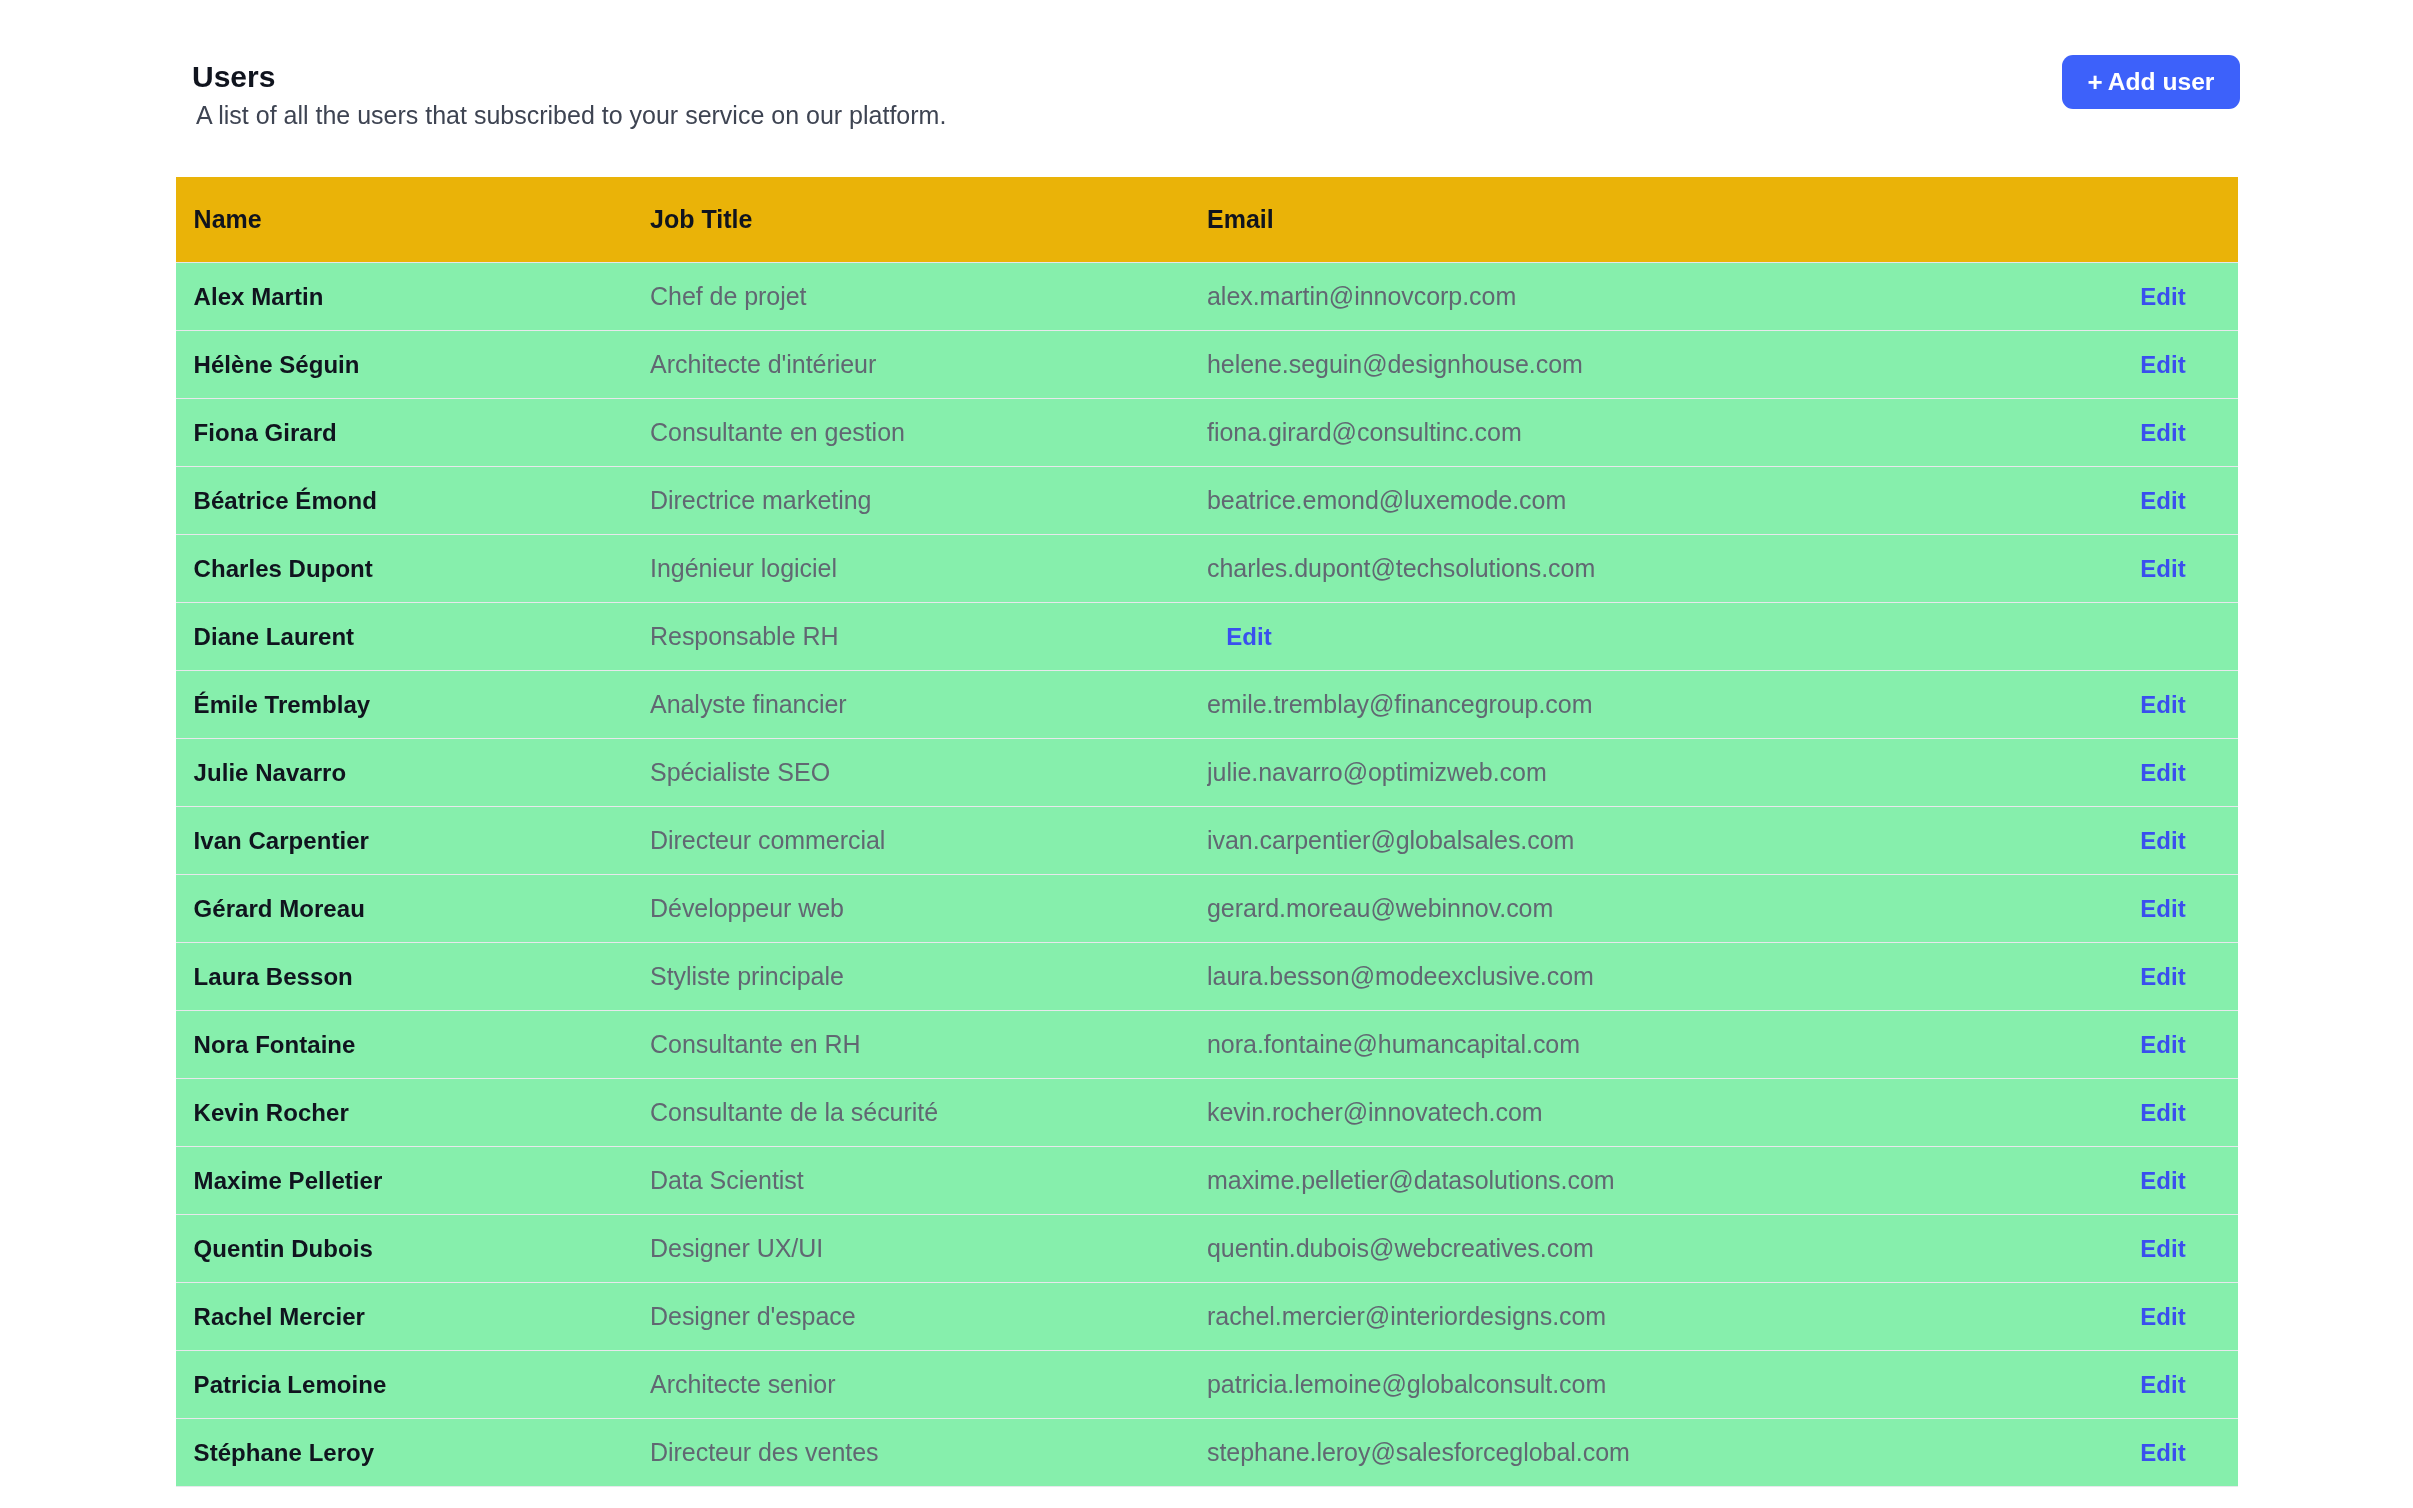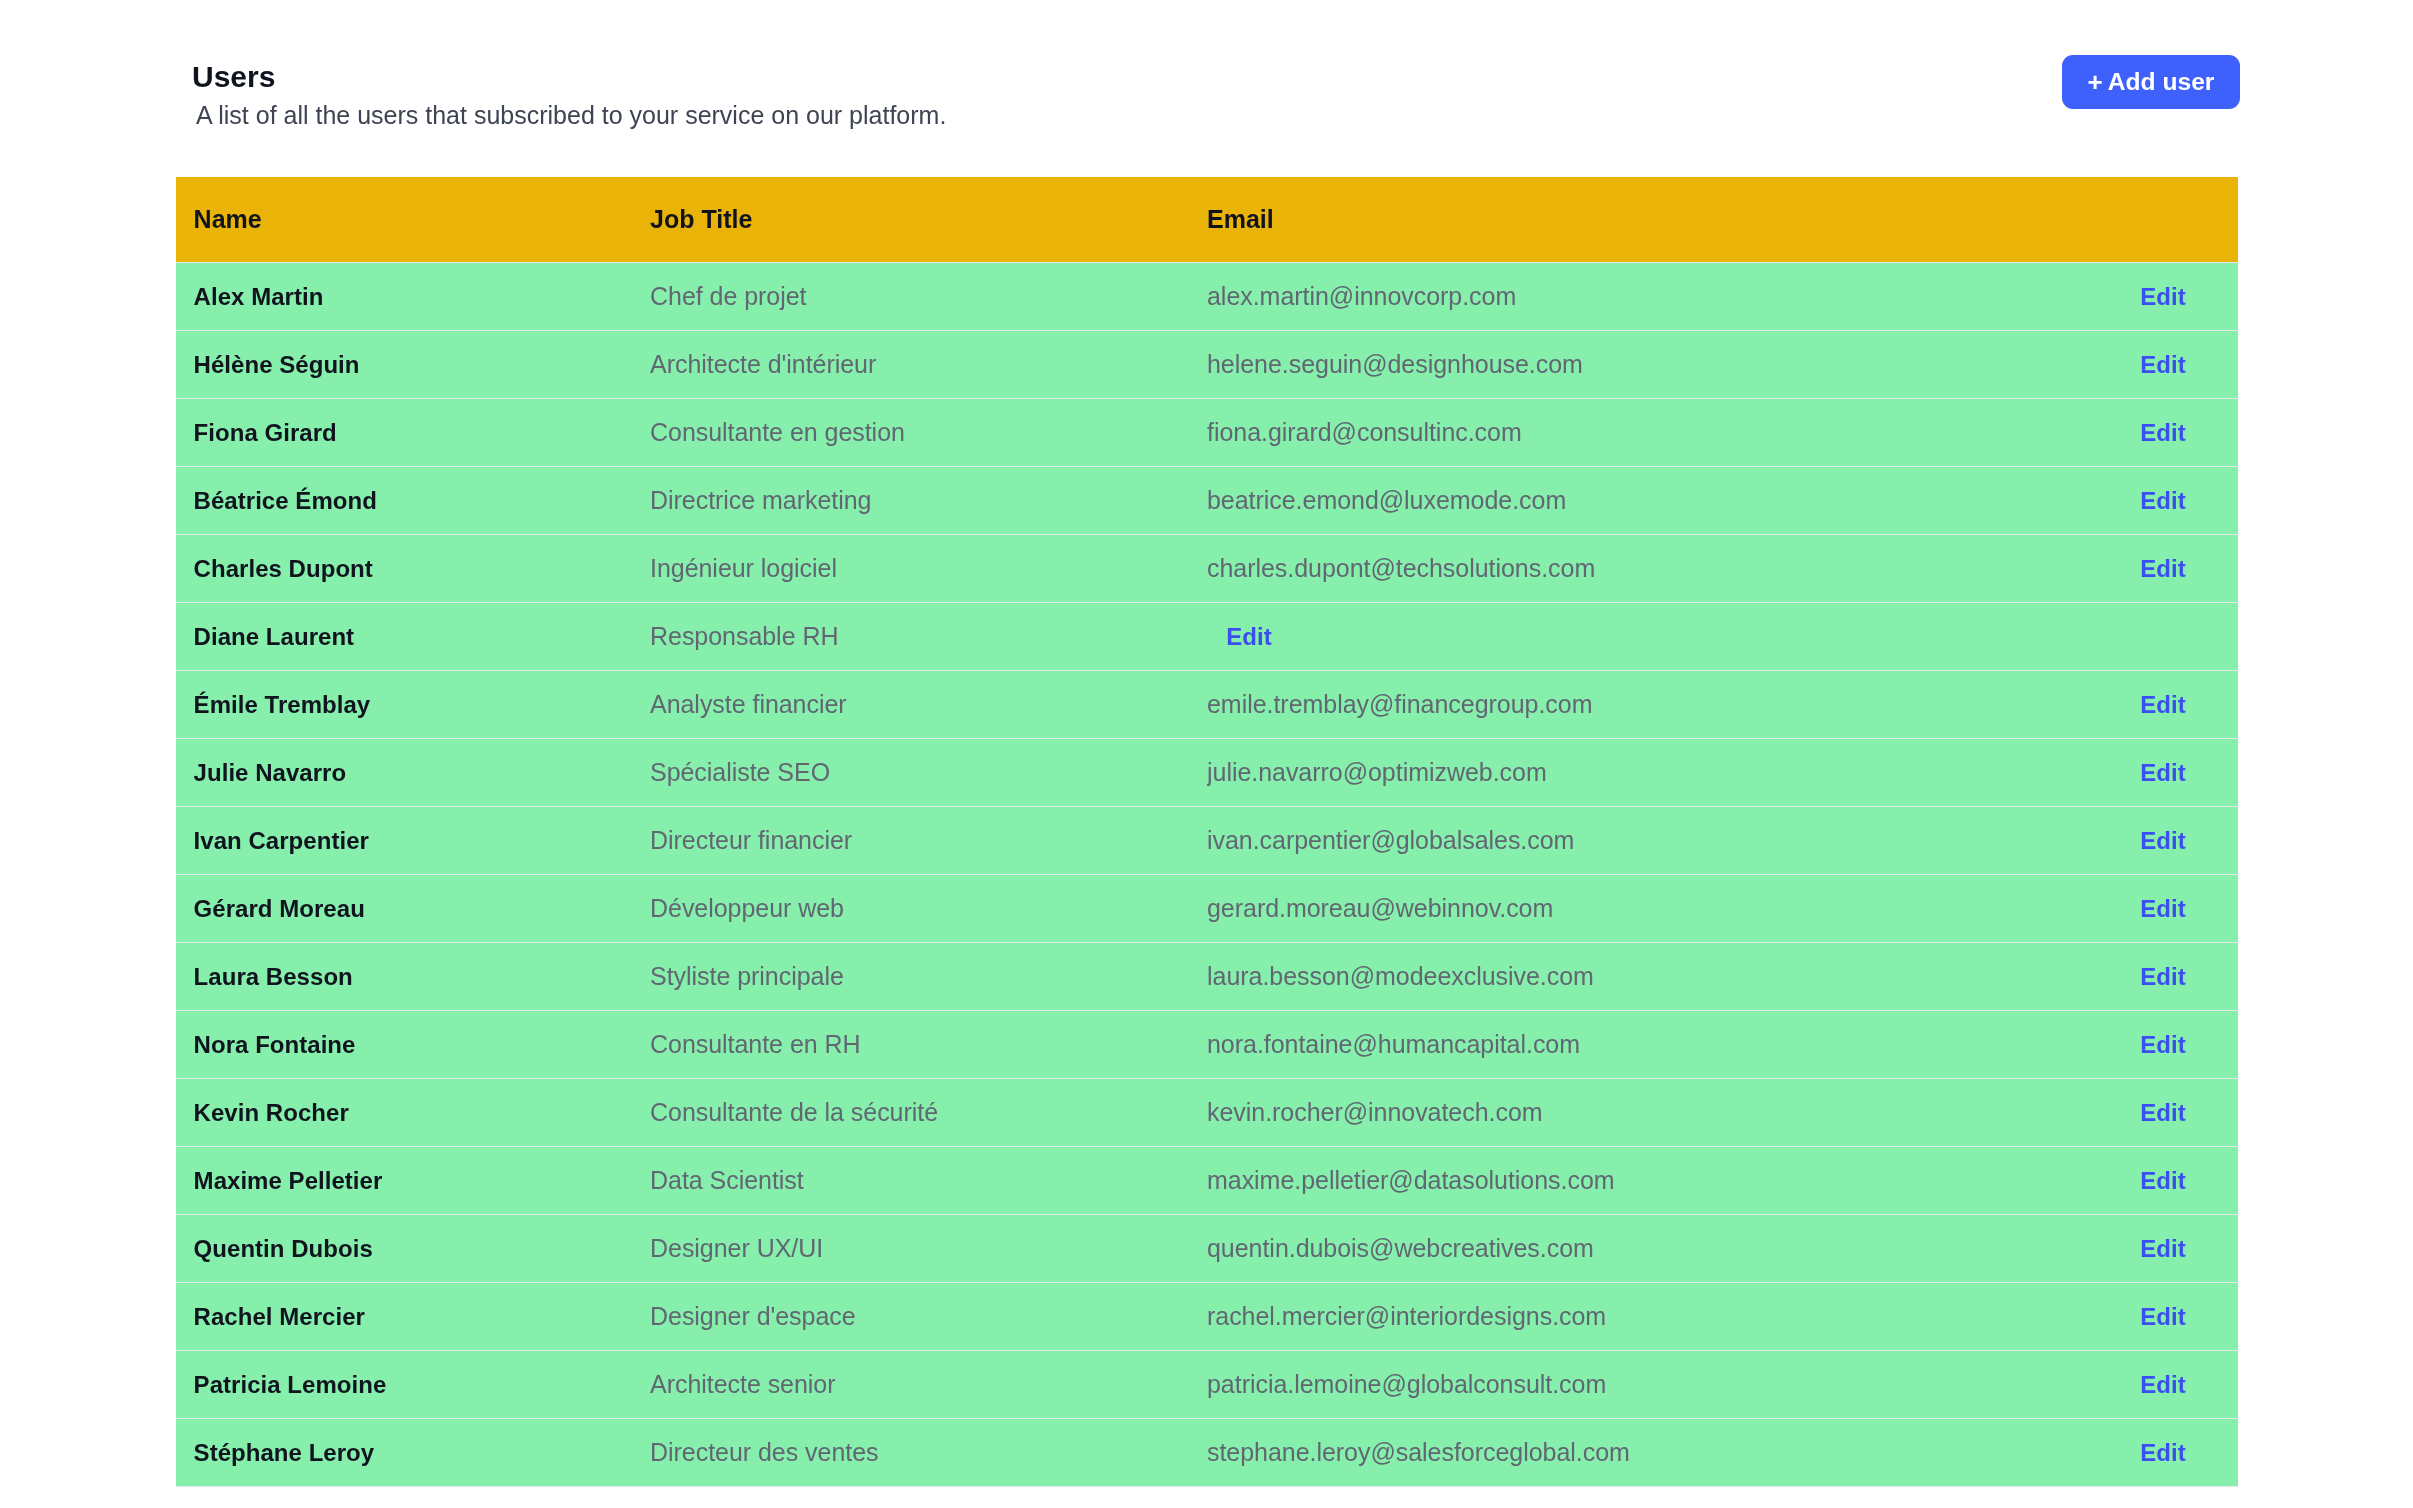--- a/index.html
+++ b/index.html
@@ -129,21 +129,21 @@
           <a class="c-edit">Edit</a>
         </div>
         <div class="row">
           <div class="c-name">Julie Navarro</div>
           <div class="c-job">Spécialiste SEO</div>
           <div class="c-email">julie.navarro@optimizweb.com</div>
           <a class="c-edit">Edit</a>
         </div>
         <div class="row">
           <div class="c-name">Ivan Carpentier</div>
-          <div class="c-job">Directeur financier</div>
+          <div class="c-job">Directeur commercial</div>
           <div class="c-email">ivan.carpentier@globalsales.com</div>
           <a class="c-edit">Edit</a>
         </div>
         <div class="row">
           <div class="c-name">Gérard Moreau</div>
           <div class="c-job">Développeur web</div>
           <div class="c-email">gerard.moreau@webinnov.com</div>
           <a class="c-edit">Edit</a>
         </div>
         <div class="row">

